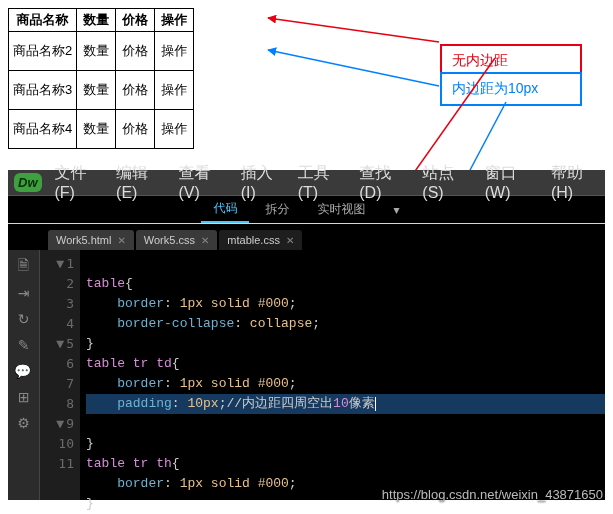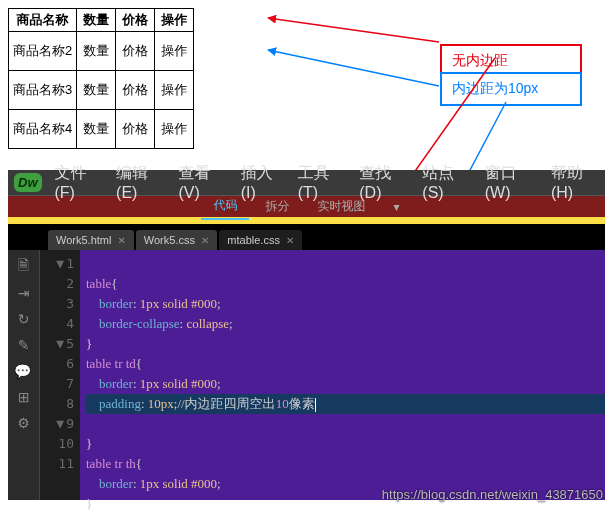--- a/index.html
+++ b/index.html
@@ -19,37 +19,37 @@
 
 .arrows { position: absolute; top: 0; left: 0; width: 613px; height: 514px; pointer-events: none; }
 
 
 .editor { position: absolute; top: 170px; left: 8px; width: 597px; height: 330px; background: #2b2b2b; color: #ccc; font-size: 12px; }
 .editor-top { background: #3a3a3a; height: 26px; display: flex; align-items: center; border-bottom: 1px solid #555; }
 .dw-logo { background: #3fa03f; color: #063006; font-weight: bold; padding: 2px 4px; margin: 0 6px; font-size: 13px; border-radius: 6px; font-style: italic; }
 .menu-bar { display: flex; gap: 2px; }
 .menu-item { padding: 3px 7px; color: #ddd; font-size: 16px; cursor: pointer; }
 
-.view-bar { background: #7f1d1d; height: 28px; display: flex; justify-content: center; align-items: center; gap: 4px; border-bottom: 7px solid #fde047; }
+.view-bar { background: #000000; height: 28px; display: flex; justify-content: center; align-items: center; gap: 4px; border-bottom: 1px solid #fde047; }
 .view-tab { padding: 4px 12px; color: #aaa; font-size: 12px; cursor: pointer; }
 .view-tab.active { color: #4fc3f7; border-bottom: 2px solid #4fc3f7; }
 
 .file-tabs { background: #000000; height: 26px; display: flex; align-items: flex-end; padding-left: 40px; gap: 2px; }
 .file-tab { background: #3a3a3a; padding: 4px 8px; font-size: 11px; color: #ccc; display: flex; align-items: center; gap: 6px; cursor: pointer; border-top-left-radius: 3px; border-top-right-radius: 3px; }
 .file-tab.active { background: #1e1e1e; }
 .file-tab .close { color: #888; font-size: 10px; }
 
 .code-wrap { display: flex; height: 250px; }
 .tool-col { width: 32px; background: #2b2b2b; display: flex; flex-direction: column; align-items: center; gap: 8px; padding-top: 8px; border-right: 1px solid #444; }
 .tool-icon { width: 18px; height: 18px; color: #888; display: flex; align-items: center; justify-content: center; font-size: 14px; cursor: pointer; }
 
 .gutter { width: 40px; background: #1e1e1e; text-align: right; padding: 4px 6px 0 0; color: #6a6a6a; font-family: Consolas, monospace; font-size: 13px; line-height: 20px; }
 .gutter .fold { display: inline-block; width: 8px; color: #6a6a6a; margin-right: 2px; }
 
-.code { flex: 1; background: #4c1d95; padding: 4px 0 0 6px; font-family: Liberation Serif, serif; font-size: 13px; line-height: 20px; white-space: pre; position: relative; }
+.code { flex: 1; background: #000000; padding: 4px 0 0 6px; font-family: Liberation Mono, monospace; font-size: 13px; line-height: 20px; white-space: pre; position: relative; }
 .code .line { height: 20px; }
 .code .hl { background: #163a5f; display: block; }
 .c-sel { color: #d48fd4; }
 .c-prop { color: #6fb3d2; }
 .c-val { color: #e8c28e; }
 .c-num { color: #d48fd4; }
 .c-txt { color: #ccc; }
 .cursor { display: inline-block; width: 1px; height: 14px; background: #fff; vertical-align: middle; }
 
 .watermark { position: absolute; bottom: 12px; right: 10px; color: #bbb; font-size: 13px; font-family: Arial, sans-serif; text-shadow: 0 0 2px #000; }

